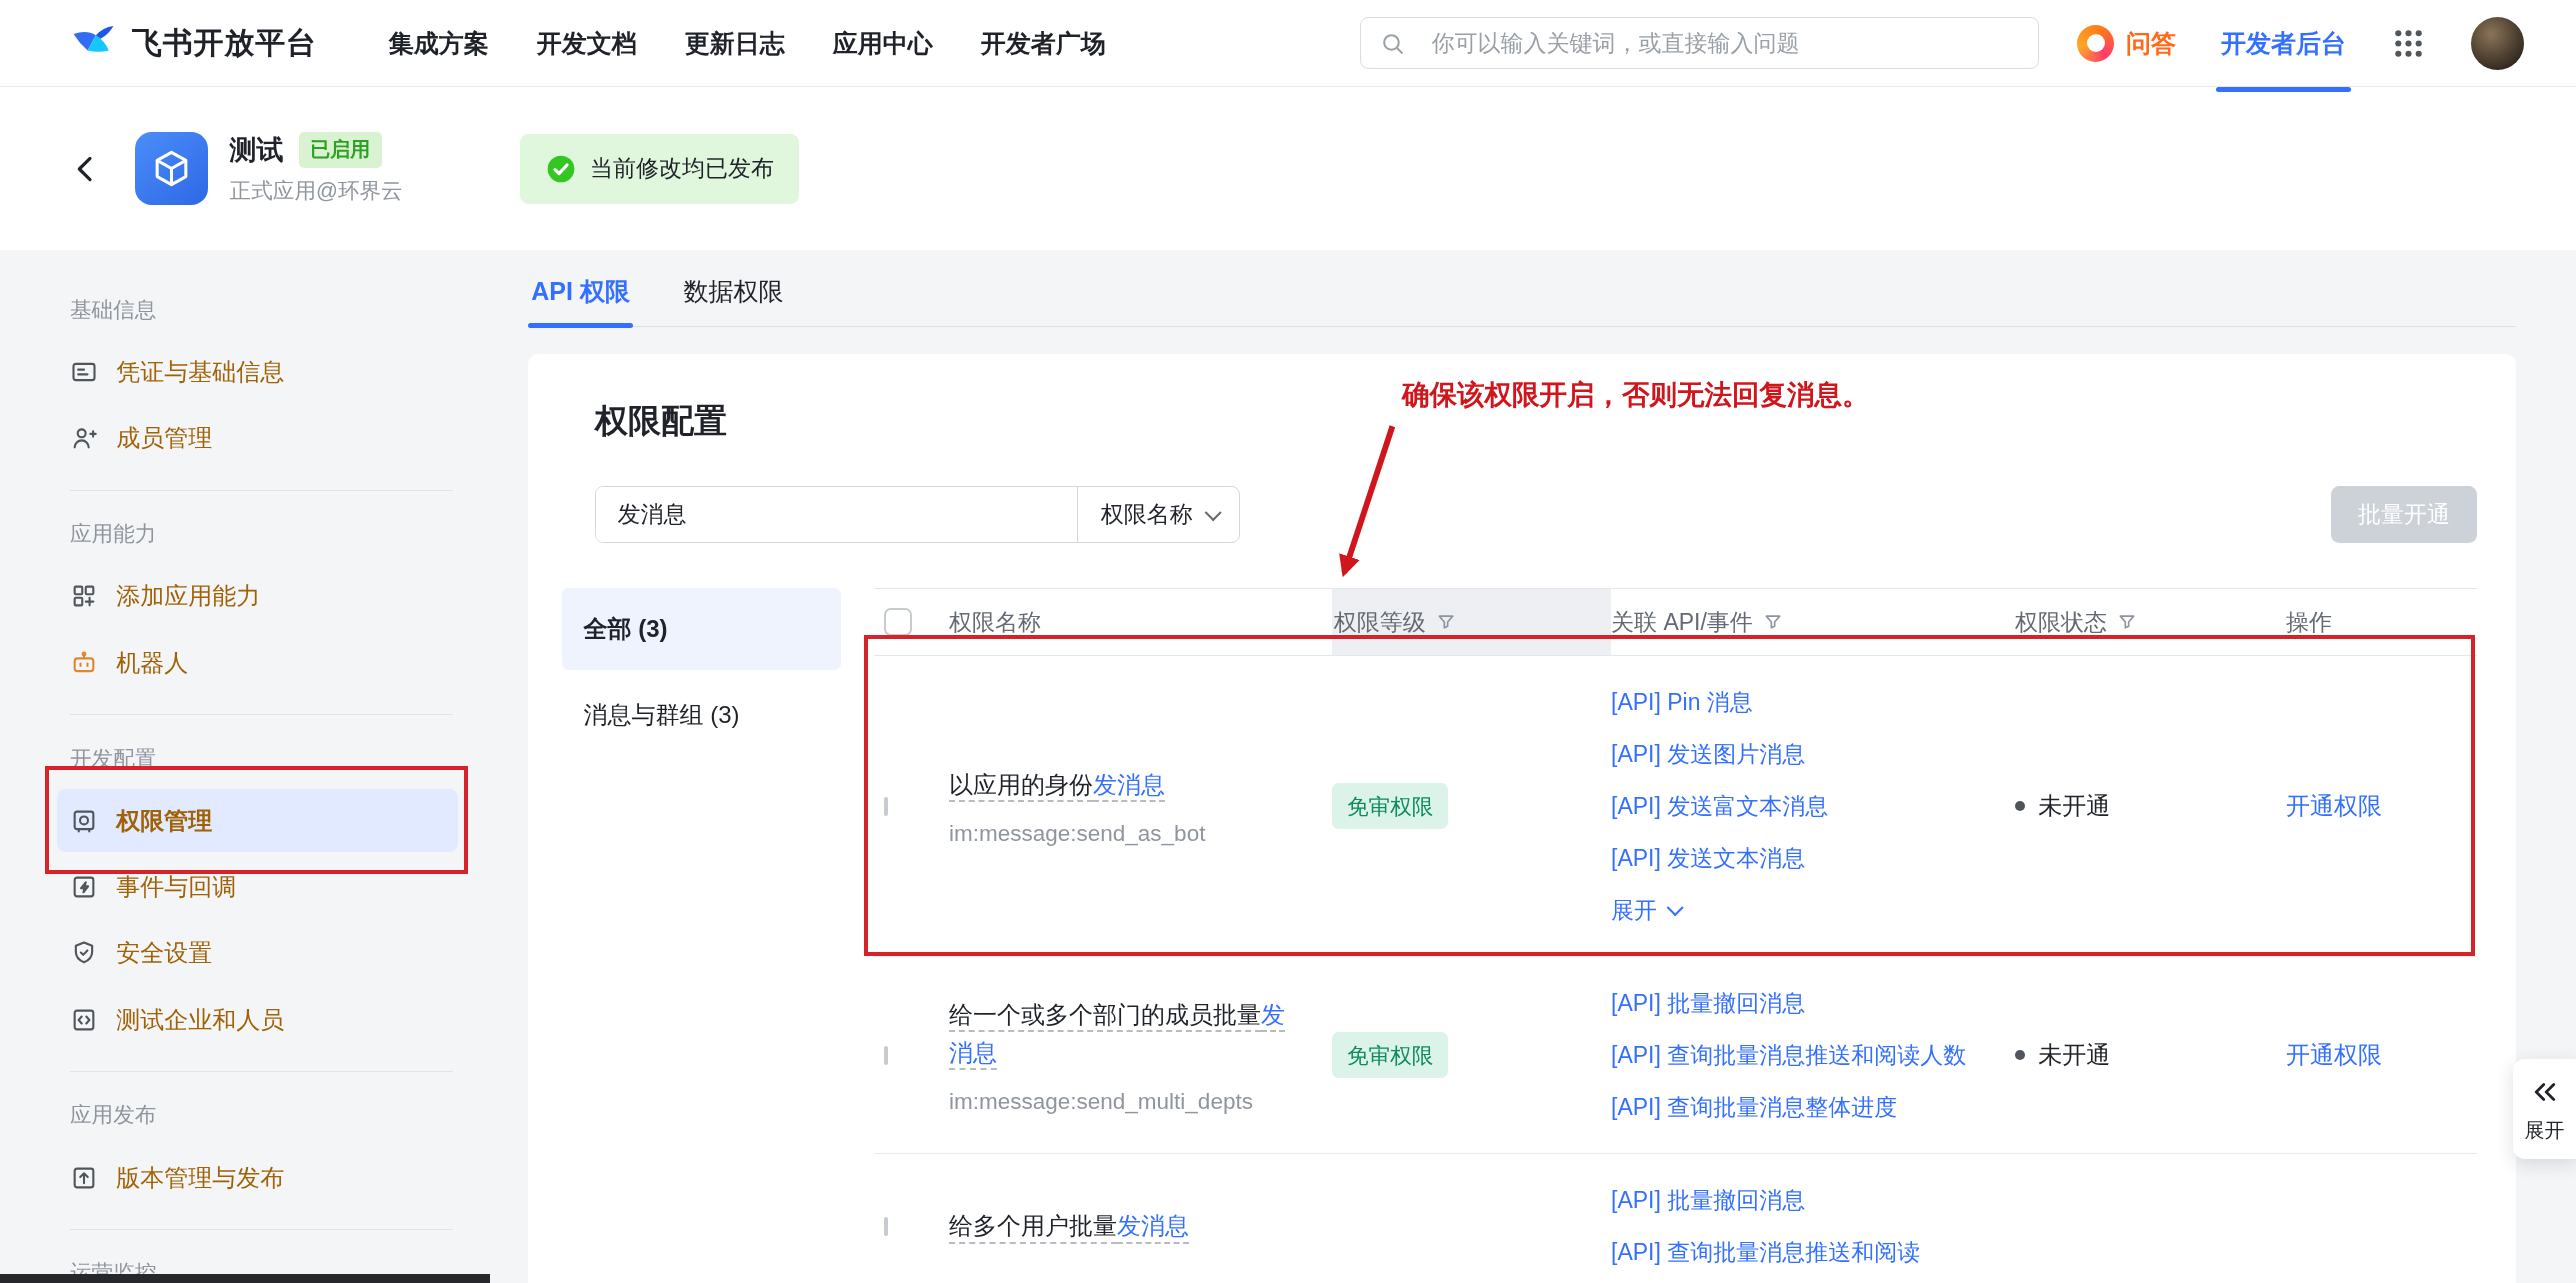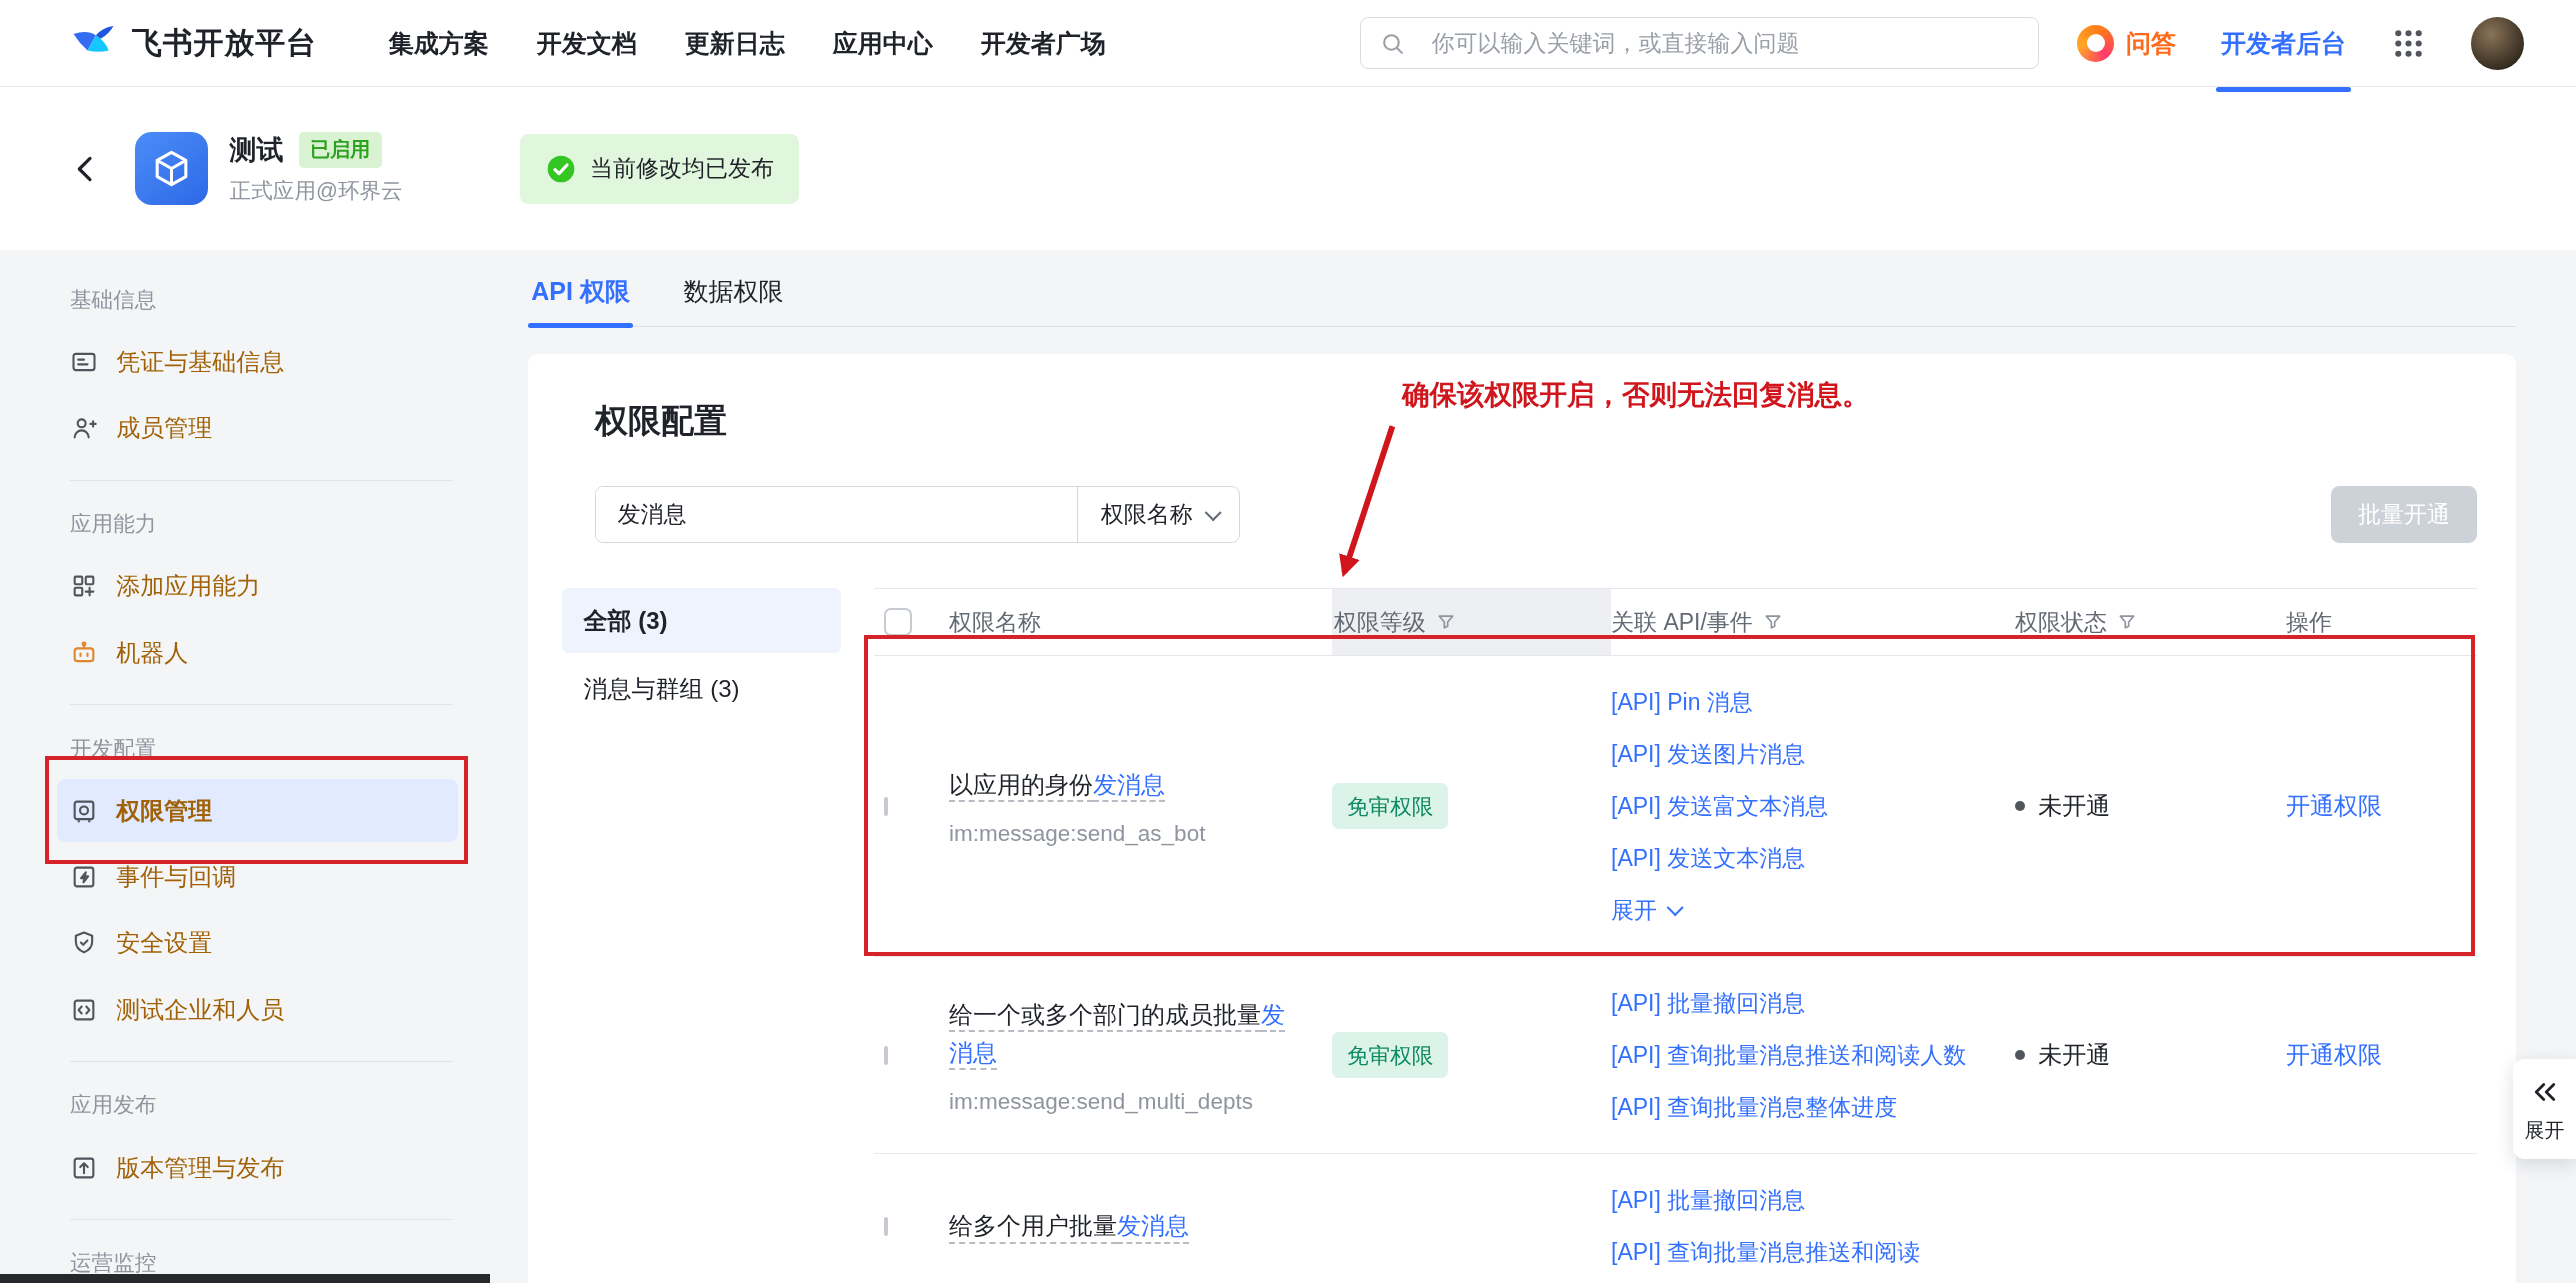--- a/index.html
+++ b/index.html
@@ -51,21 +51,21 @@
   .publish-pill { margin-left:117px; height:70px; background:#e0f6dd; border-radius:8.3px;
                   display:flex; align-items:center; gap:13.3px; padding:0 25px; font-size:23px; }
 
   
   .layout { display:flex; height:1034px; background:#f4f5f7; }
 
   
   .sidebar { width:470px; flex:none; padding:35px 16.7px 0 70px; overflow:hidden; }
   .side-section + .side-section { border-top:0.8px solid #e1e3e6; margin-top:20px; padding-top:6.7px; }
   .side-label { font-size:21.6px; color:#8f959e; margin:21.6px 0 16.7px; }
-  .side-section:first-child .side-label { margin-top:0; }
+  .side-section:first-child .side-label { margin-top:10px; }
   .side-item { height:63px; display:flex; align-items:center; gap:18.3px; font-size:24px;
                color:#a16207; padding:0 13.3px; margin:0 -5px 3.3px -13.3px; border-radius:8.3px;
                cursor:pointer; position:relative; }
   .side-item svg { color:#50555c; flex:none; }
   .side-item.active { background:#e1eaff; font-weight:600; }
   .side-item.bot svg { color:#e0862e; }
   .red-box-side { position:absolute; inset:-23px -10px -21.6px -11.7px; border:4.2px solid #d6232a;
                   pointer-events:none; z-index:6; }
 
   
@@ -90,21 +90,21 @@
   .chev-down.blue { border-color:#3370ff; }
   .batch-btn { margin-left:auto; height:57px; padding:0 27px; border:none; border-radius:8.3px;
                background:#cdd2d8; color:#fff; font-size:23px; font-family:inherit; }
 
   .annotation-text { position:absolute; left:874px; top:23px; color:#d0151d; font-size:27.5px;
                      font-weight:700; pointer-events:none; z-index:7; }
   .annotation-arrow { position:absolute; left:783px; top:67px; pointer-events:none; z-index:7; }
 
   .content-row { margin-top:45px; display:flex; }
   .cat-list { width:279px; flex:none; margin-left:-33px; }
-  .cat-item { height:65px; display:flex; align-items:center; padding:0 21.6px; font-size:24px;
+  .cat-item { height:82px; display:flex; align-items:center; padding:0 21.6px; font-size:24px;
               border-radius:6.7px; cursor:pointer; margin-bottom:3.3px; }
   .cat-item.active { background:#eef3fe; font-weight:600; }
 
   .table { flex:1; min-width:0; margin-left:33px; }
   .t-head, .t-row { display:grid; grid-template-columns:75px 383px 279px 404px 271px 1fr;
                     align-items:center; }
   .t-head { height:68px; border-top:0.8px solid #e4e6ea; border-bottom:0.8px solid #e4e6ea;
             color:#646a73; font-size:23px; }
   .th { display:flex; align-items:center; gap:10px; height:100%; }
   .th.level-col { background:#edeff2; padding-left:1.7px; }

